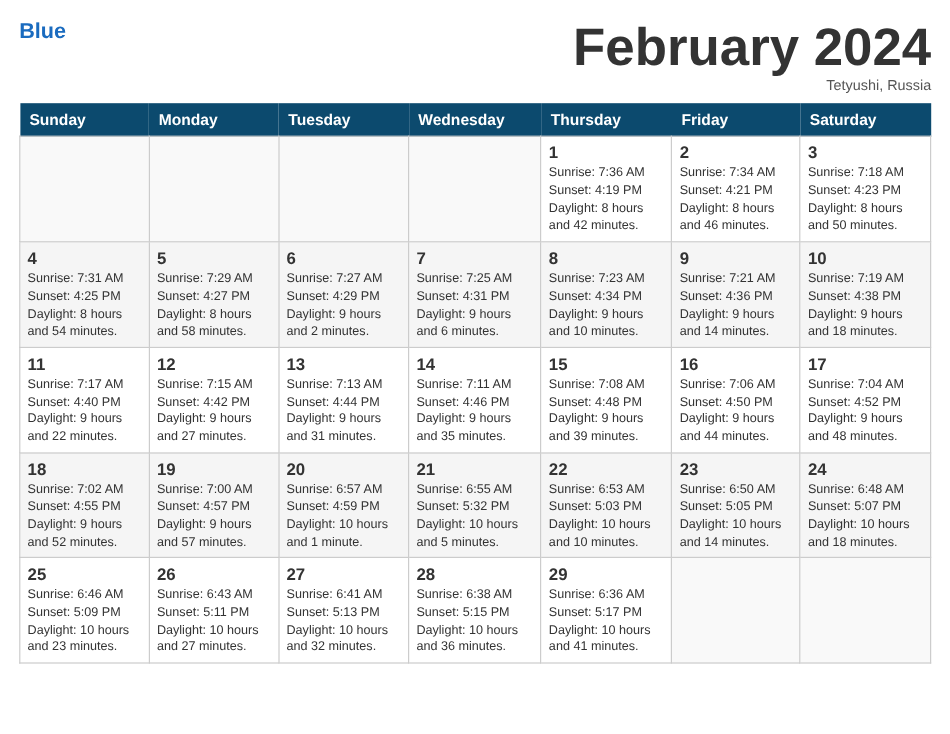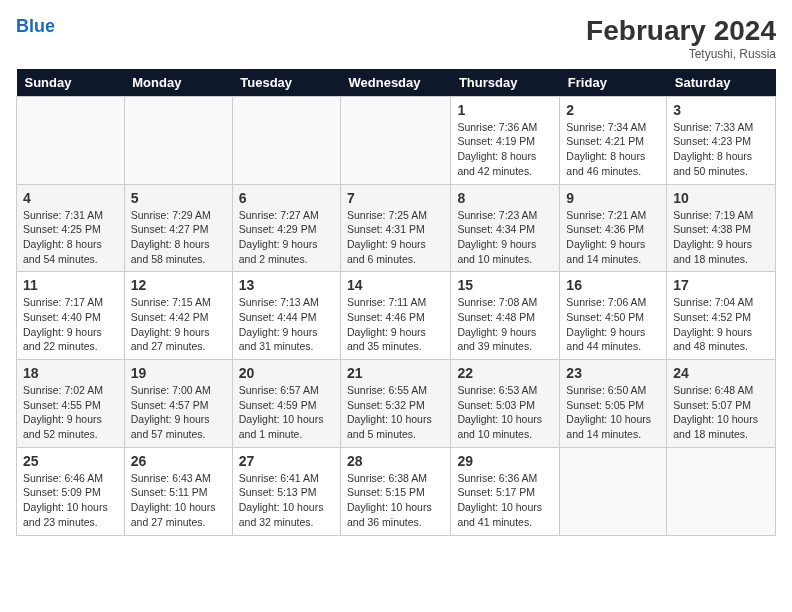--- a/index.html
+++ b/index.html
@@ -22,37 +22,37 @@
       align-items: flex-start;
     }
     .logo-line {
       display: flex;
       align-items: center;
     }
     .title-section {
       text-align: right;
     }
     .month-title {
-      font-size: 28px;
+      font-size: 44px;
       font-weight: bold;
       color: #333;
       line-height: 1.1;
       margin-left: 16px;
     }
     .location-title {
       font-size: 12px;
       color: #555;
     }
     table {
       width: 100%;
       border-collapse: collapse;
       font-size: 11px;
     }
     thead tr th {
-      background-color: #0f172a;
+      background-color: #0c4a6e;
       color: white;
       text-align: left;
       padding: 6px 8px;
       font-size: 13px;
       font-weight: bold;
     }
     tbody tr td {
       border: 1px solid #ccc;
       vertical-align: top;
       padding: 5px 6px;
@@ -123,21 +123,21 @@
         </td>
         <td>
           <span class="day-number">2</span>
           <div class="day-info" style="white-space: pre-line;">Sunrise: 7:34 AM
 Sunset: 4:21 PM
 Daylight: 8 hours
 and 46 minutes.</div>
         </td>
         <td>
           <span class="day-number">3</span>
-          <div class="day-info" style="white-space: pre-line;">Sunrise: 7:33 AM
+          <div class="day-info" style="white-space: pre-line;">Sunrise: 7:18 AM
 Sunset: 4:23 PM
 Daylight: 8 hours
 and 50 minutes.</div>
         </td>
       </tr>
       <tr>
         <td>
           <span class="day-number">4</span>
           <div class="day-info" style="white-space: pre-line;">Sunrise: 7:31 AM
 Sunset: 4:25 PM

